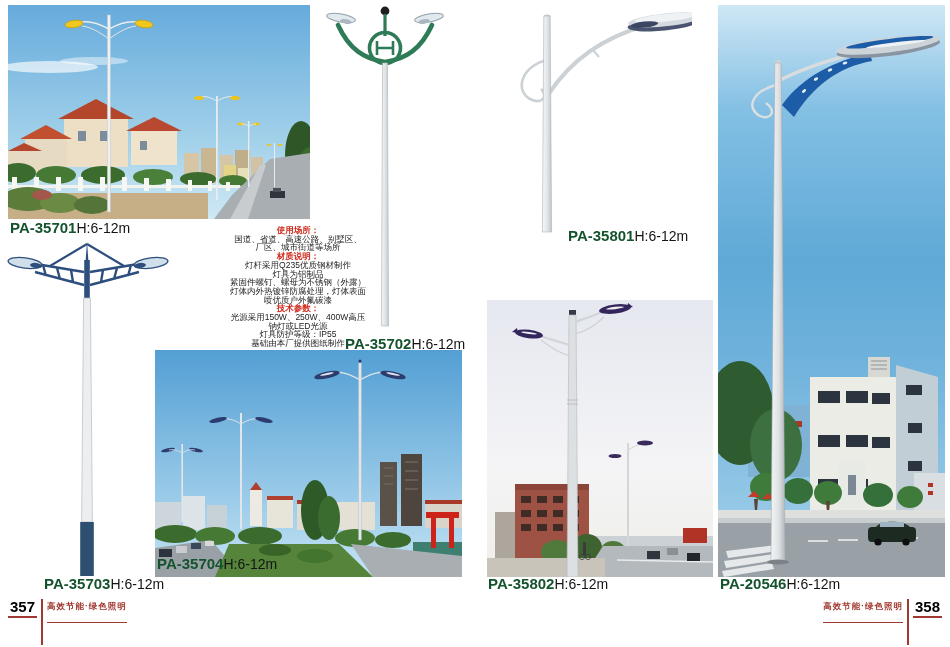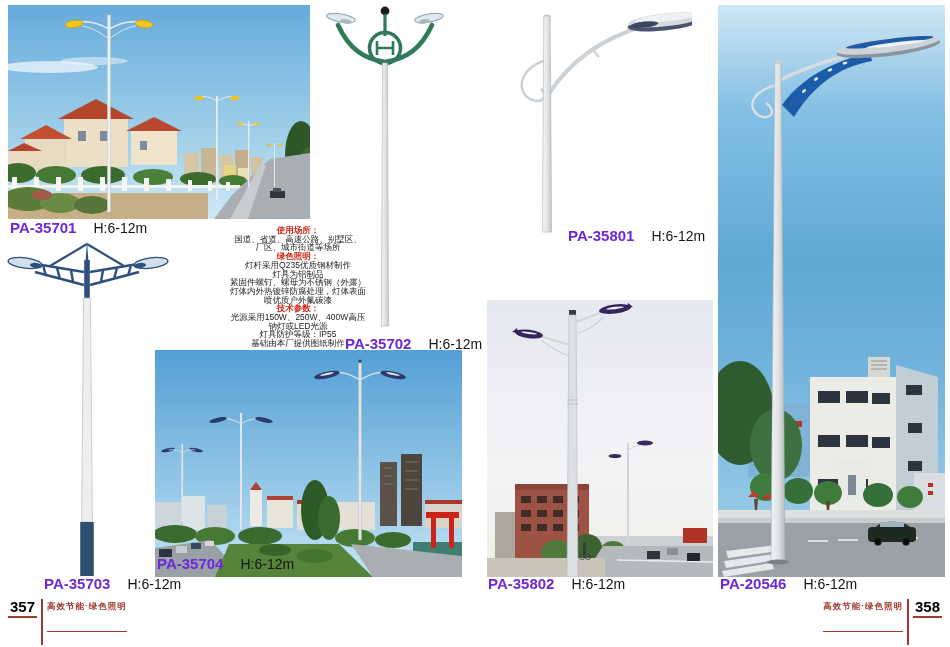--- a/index.html
+++ b/index.html
@@ -1,31 +1,31 @@
 <!DOCTYPE html>
 <html><head>
 <meta charset="utf-8">
 <style>
   * { margin:0; padding:0; box-sizing:border-box; }
   html,body { background:#fff; font-family:"Liberation Sans", sans-serif; }
   .page { position:relative; width:950px; height:647px; background:#ffffff; overflow:hidden; }
   .photo { position:absolute; line-height:0; }
   .photo svg { display:block; }
   .label { position:absolute; white-space:nowrap; line-height:16px; }
-  .label .model { color:#6d28d9; font-weight:bold; font-size:15px; }
-  .label .height { color:#141414; font-size:14px; margin-left:17px; }
+  .label .model { color:#14532d; font-weight:bold; font-size:15px; }
+  .label .height { color:#141414; font-size:14px; margin-left:0; }
   .spec { position:absolute; left:203px; top:226px; width:190px; font-size:8.5px; line-height:8.7px; color:#222;text-align:center; }
   .spec .sec-title { color:#cf2a1c; font-weight:bold; }
   .spec div { white-space:nowrap; }
   .footer { position:absolute; display:flex; align-items:flex-start;text-align:right; }
   .footer-left { left:8px; top:599px; }
   .footer-right { right:8px; top:599px; }
   .pagenum { font-size:15px; font-weight:bold; color:#000; line-height:16px; border-bottom:2px solid #a03a30; padding:0 2px 1px 2px; }
   .fvline { width:2px; background:#a03a30; height:46px; margin:0 4px; }
-  .slogan { font-size:8.5px; font-weight:bold; color:#a03a30; border-bottom:1px solid #a03a30; line-height:14px; letter-spacing:1px; padding-bottom:18px; }
+  .slogan { font-size:8.5px; font-weight:bold; color:#a03a30; border-bottom:1px solid #a03a30; line-height:14px; letter-spacing:1px; padding-bottom:9px; }
 </style>
 </head>
 <body>
 
 <div class="page">
 
   <figure class="photo" style="left:8px; top:5px;">
     <svg width="302" height="214" viewBox="0 0 302 214">
       <defs>
         <linearGradient id="sky1" x1="0" y1="0" x2="0" y2="1">
@@ -459,21 +459,21 @@
     <span class="model">PA-35802</span><span class="height">H:6-12m</span>
   </div>
   <div class="label" style="left:720px; top:576px;">
     <span class="model">PA-20546</span><span class="height">H:6-12m</span>
   </div>
 
   <div class="spec">
     <div class="sec-title">使用场所：</div>
     <div>国道、省道、高速公路、别墅区、</div>
     <div>厂区、城市街道等场所</div>
-    <div class="sec-title">绿色照明：</div>
+    <div class="sec-title">材质说明：</div>
     <div>灯杆采用Q235优质钢材制作</div>
     <div>灯具为铝制品</div>
     <div>紧固件螺钉、螺母为不锈钢（外露）</div>
     <div>灯体内外热镀锌防腐处理，灯体表面</div>
     <div>喷优质户外氟碳漆</div>
     <div class="sec-title">技术参数：</div>
     <div>光源采用150W、250W、400W高压</div>
     <div>钠灯或LED光源</div>
     <div>灯具防护等级：IP55</div>
     <div>基础由本厂提供图纸制作</div>

